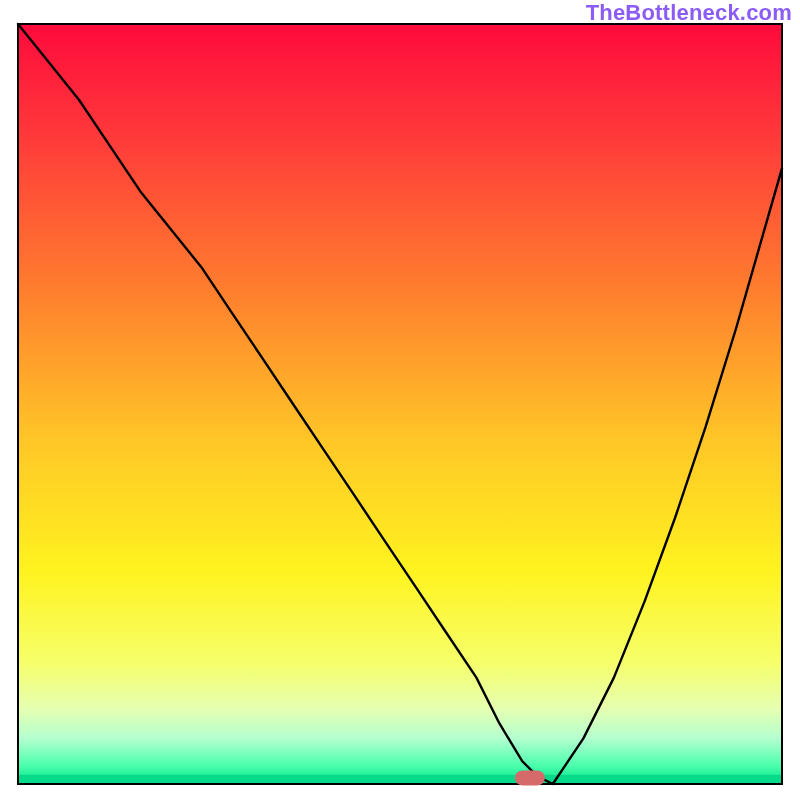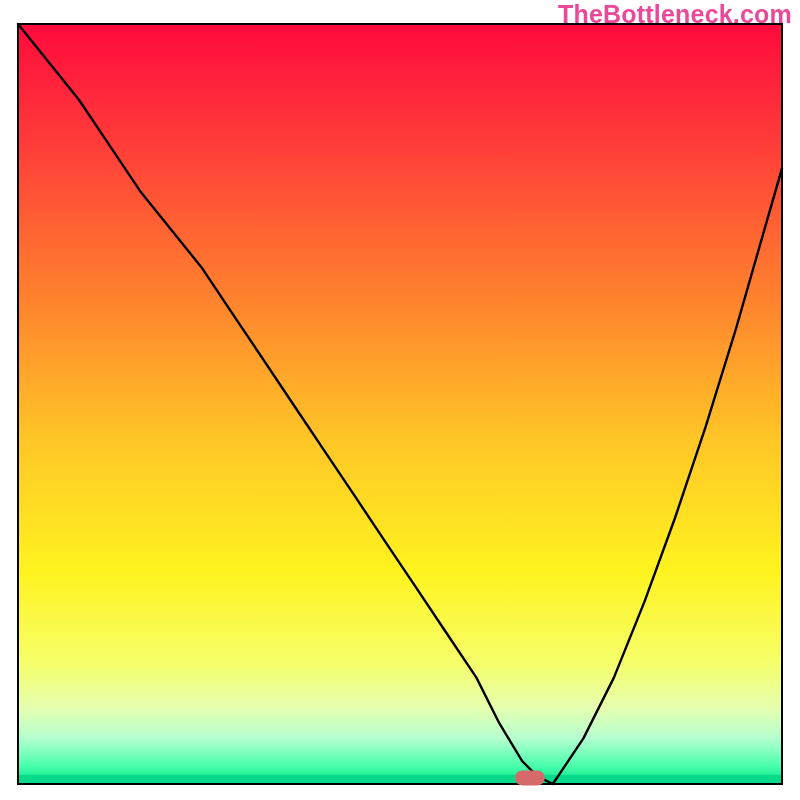--- a/index.html
+++ b/index.html
@@ -13,23 +13,23 @@
   }
   .stage {
     position: relative;
     width: 800px;
     height: 800px;
   }
   .watermark {
     position: absolute;
     top: 0px;
     right: 8px;
-    font-size: 25px;
+    font-size: 22px;
     font-weight: 600;
-    color: #ec4899;
+    color: #8b5cf6;
     letter-spacing: 0.2px;
     z-index: 6;
   }
   svg {
     position: absolute;
     left: 0;
     top: 0;
   }
 </style>
 </head>

